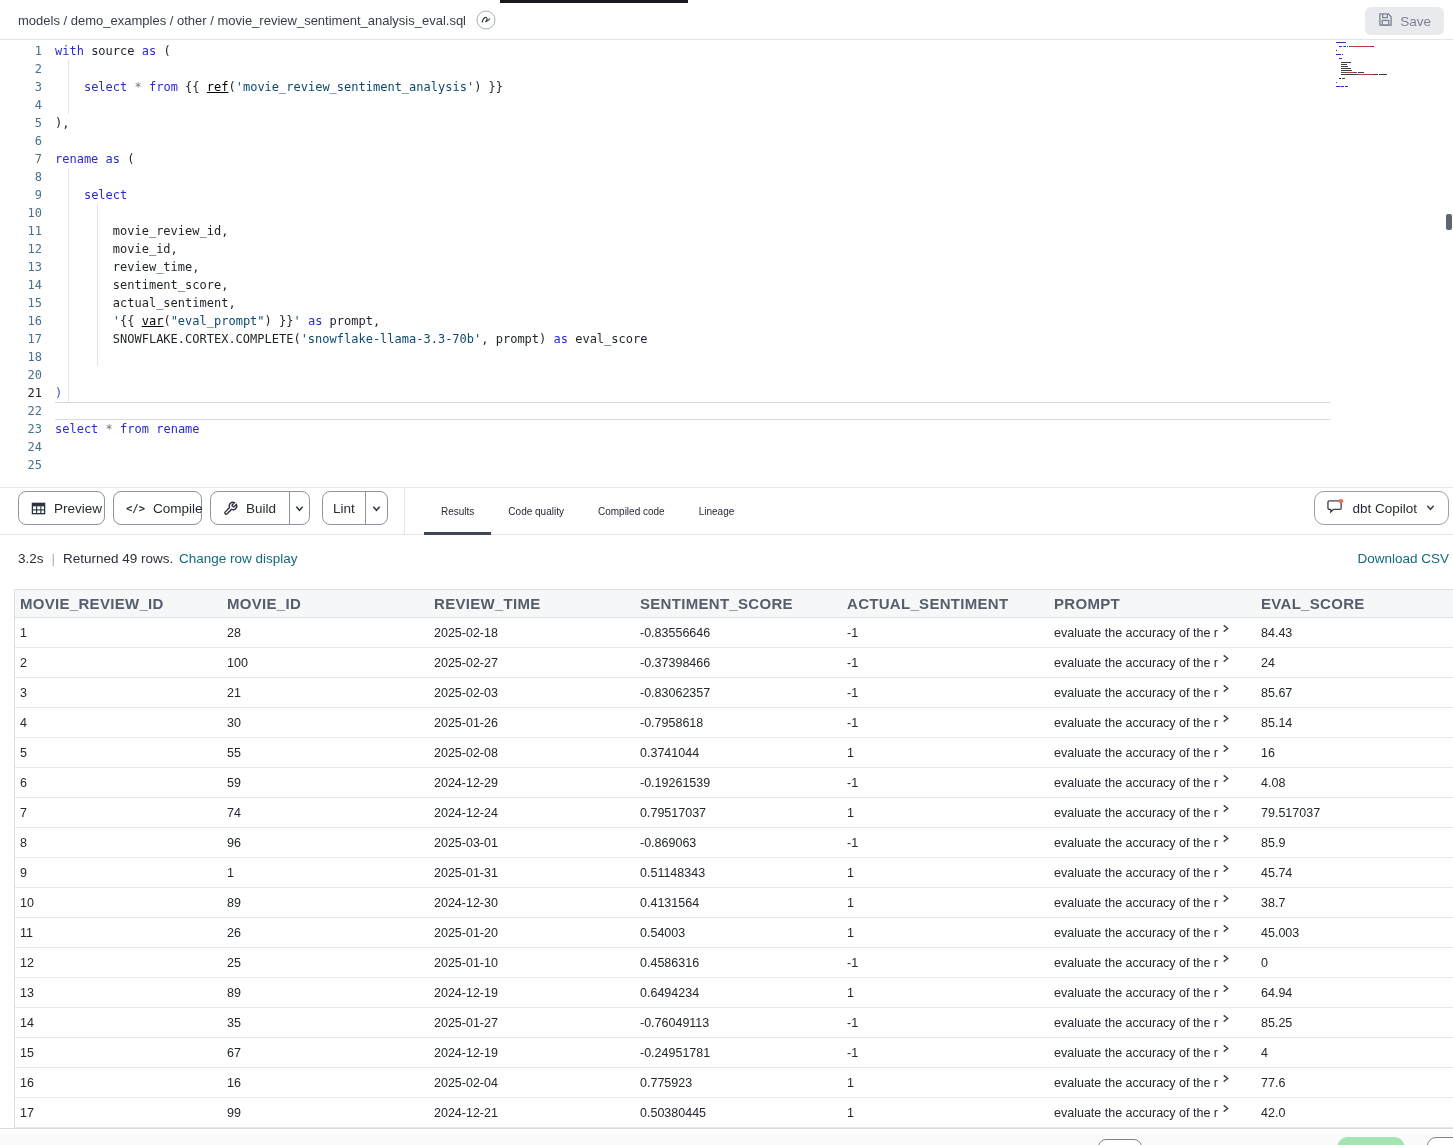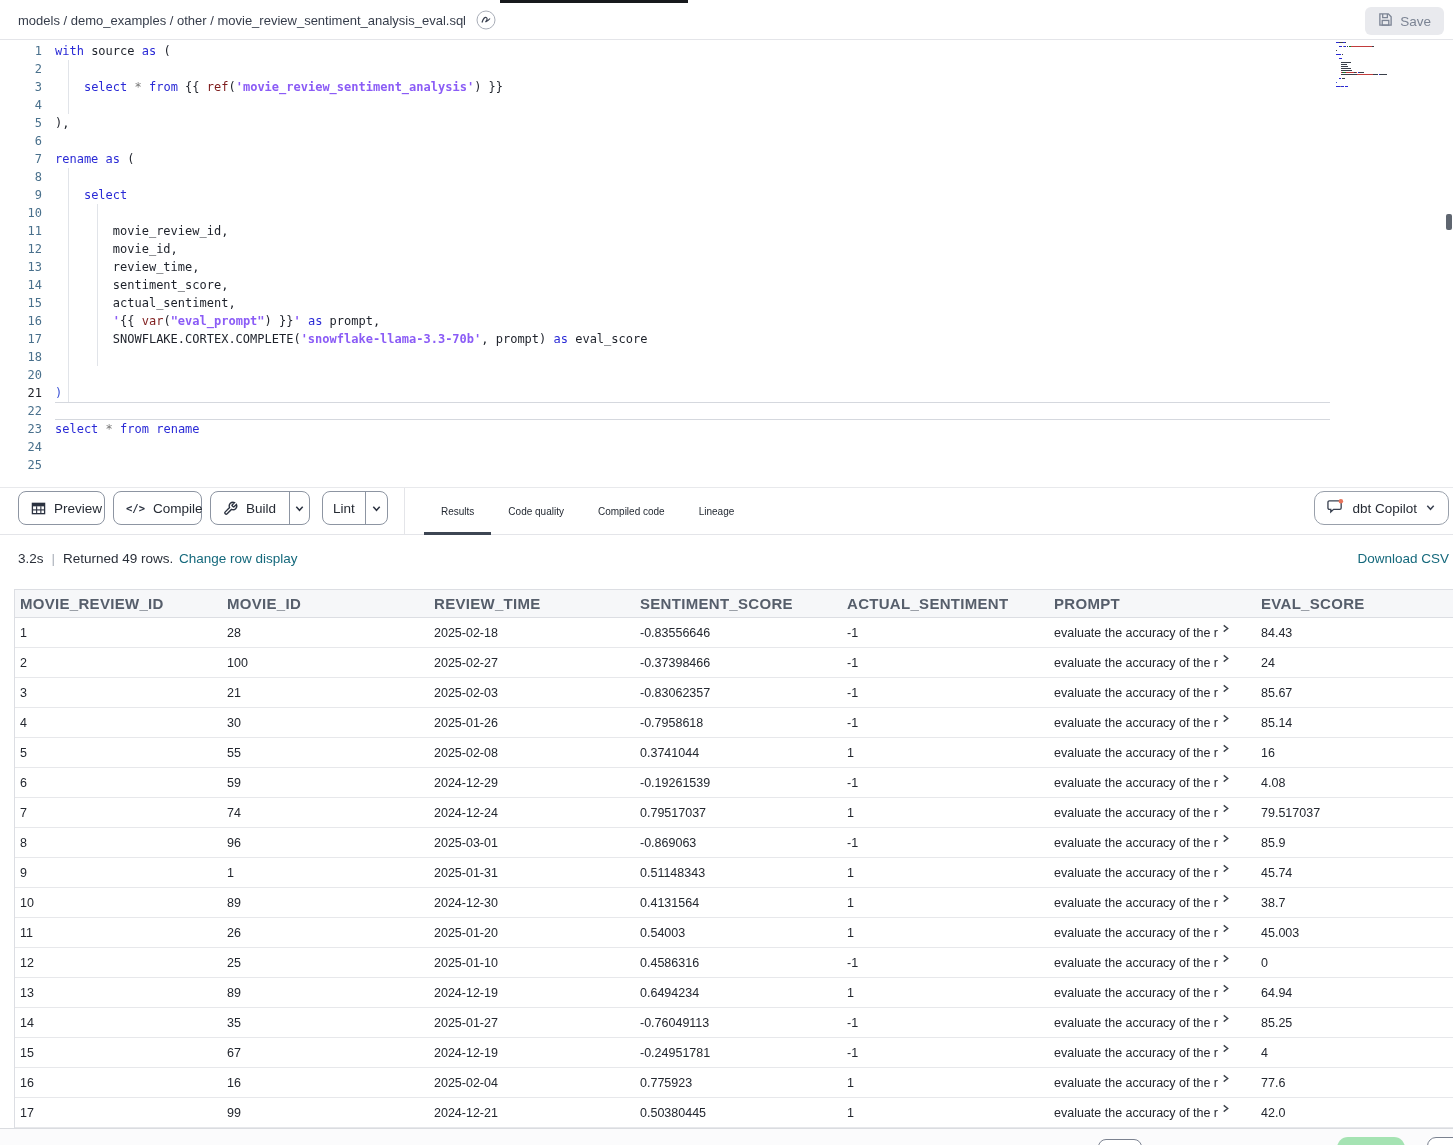--- a/index.html
+++ b/index.html
@@ -20,22 +20,22 @@
 
   
   #editor { position:absolute; left:0; top:40px; width:1453px; height:447px; background:#fff; overflow:hidden; }
   #code-lines { position:absolute; left:0; top:2px; width:1330px; }
   .cl { display:flex; height:18px; font:12px/18px "DejaVu Sans Mono", monospace; white-space:pre; }
   .ln { width:42px; text-align:right; color:#49708c; flex:none; user-select:none; }
   .ln.active { color:#20242b; }
   .ct { padding-left:13px; color:#1d212a; }
   .tk-k { color:#2a2ad6; }
   .tk-v { color:#1d212a; }
-  .tk-s { color:#8b5cf6;font-weight:bold; }
-  .tk-f { color:#7f1d1d; }
+  .tk-s { color:#0c4a6e; }
+  .tk-f { color:#000000;text-decoration:underline; }
   .tk-o { color:#777777; }
   .tk-m { color:#3a51d6; }
   .guide { position:absolute; width:1px; background:#e1e4e9; }
   #guide-1a { left:68px; top:20px;  height:54px; }
   #guide-1b { left:68px; top:128px; height:234px; }
   #guide-2  { left:97px; top:164px; height:162px; }
   #active-line-box { position:absolute; left:55px; top:362px; width:1275px; height:18px;
                      border-top:1px solid #d5d8de; border-bottom:1px solid #d5d8de; }
   #minimap { position:absolute; left:1336px; top:2px; width:100px; height:60px; }
   .mm-line { height:2px; line-height:0; white-space:nowrap; }

